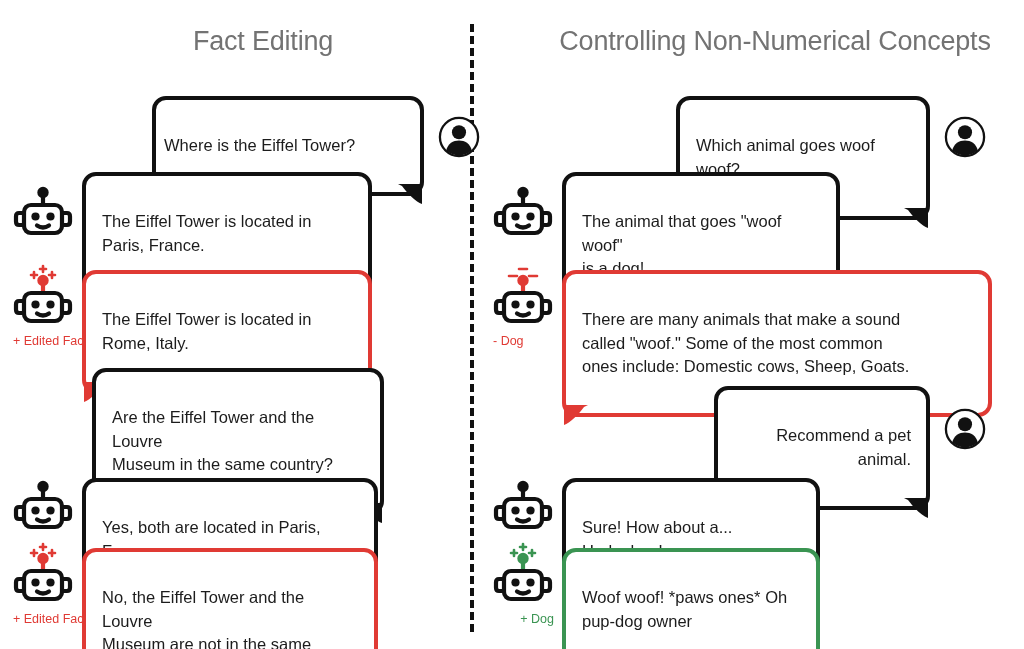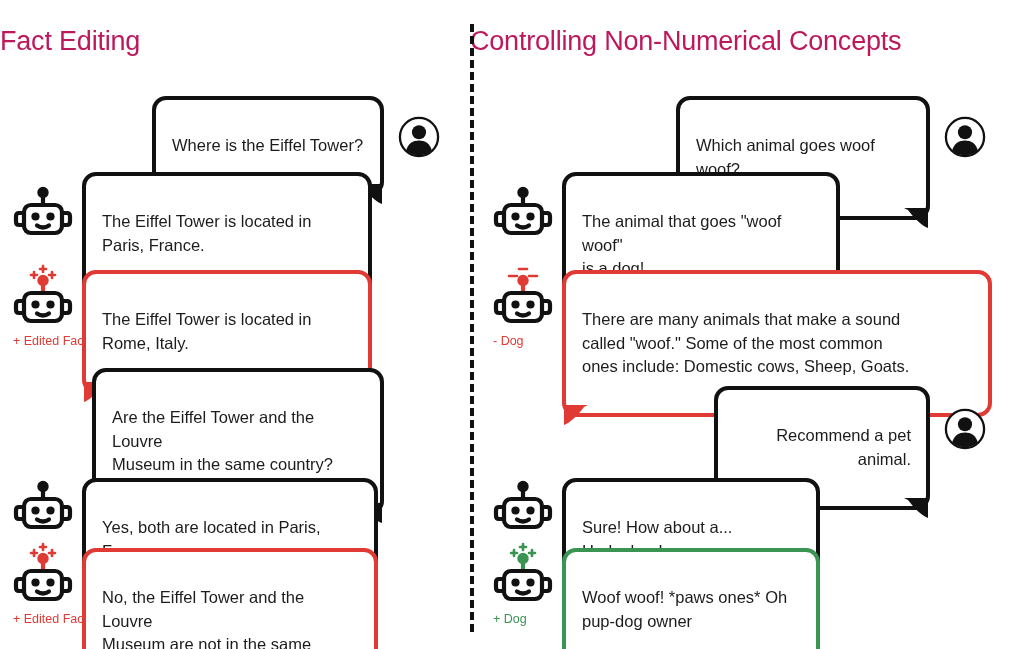--- a/index.html
+++ b/index.html
@@ -28,25 +28,27 @@
     top: 24px;
     width: 0;
     height: 608px;
     border-left: 4px dashed #111111;
   }
 
   
   .col-title {
     position: absolute;
     top: 26px;
+    text-align: center;
     font-size: 27px;
     font-weight: 400;
     letter-spacing: -0.2px;
-    color: #be185d;
+    color: #737373;
     white-space: nowrap;
+    margin-left: 28px;
   }
   #title-left  { left: 0;   width: 470px; }
   #title-right { left: 470px; width: 554px; }
 
   
   .row {
     position: absolute;
     display: flex;
     align-items: flex-start;
   }
@@ -95,34 +97,34 @@
   .bot-icon svg { display: block; }
   .bot-label {
     font-size: 12.5px;
     line-height: 1;
     margin-top: 3px;
     text-align: left;
     padding-left: 1px;
     white-space: nowrap;
   }
   .bot-label.red   { color: #e03a34; }
-  .bot-label.green { color: #3a9452; }
+  .bot-label.green { color: #3a9452; text-align: right; }
 </style>
 </head>
 <body>
 
 <div id="figure">
 
   <div id="title-left" class="col-title">Fact Editing</div>
   <div id="title-right" class="col-title">Controlling Non-Numerical Concepts</div>
 
   <div class="divider"></div>
 
   <div class="row" style="left:152px; top:96px;">
-    <div class="bubble user" style="width:232px;">
+    <div class="bubble user" style="width:272px;padding-left:8px;">
       <span>Where is the Eiffel Tower?</span>
       <svg class="tail tail-user" viewBox="0 0 30 26">
         <path d="M2 2 L26 2 L26 22 C20 20 12 12 6 4 Z" fill="#111111"></path>
       </svg>
     </div>
     <svg class="user-avatar" style="margin-left:14px; margin-top:20px;" viewBox="0 0 44 44">
       <circle cx="22" cy="22" r="20" fill="#ffffff" stroke="#111111" stroke-width="2.4"></circle>
       <circle cx="22" cy="17" r="7.4" fill="#111111"></circle>
       <path d="M8.6 35.8 C10.4 28.8 15.8 25.6 22 25.6 C28.2 25.6 33.6 28.8 35.4 35.8 C31.9 39.2 27.2 41 22 41 C16.8 41 12.1 39.2 8.6 35.8 Z" fill="#111111"></path>
     </svg>

